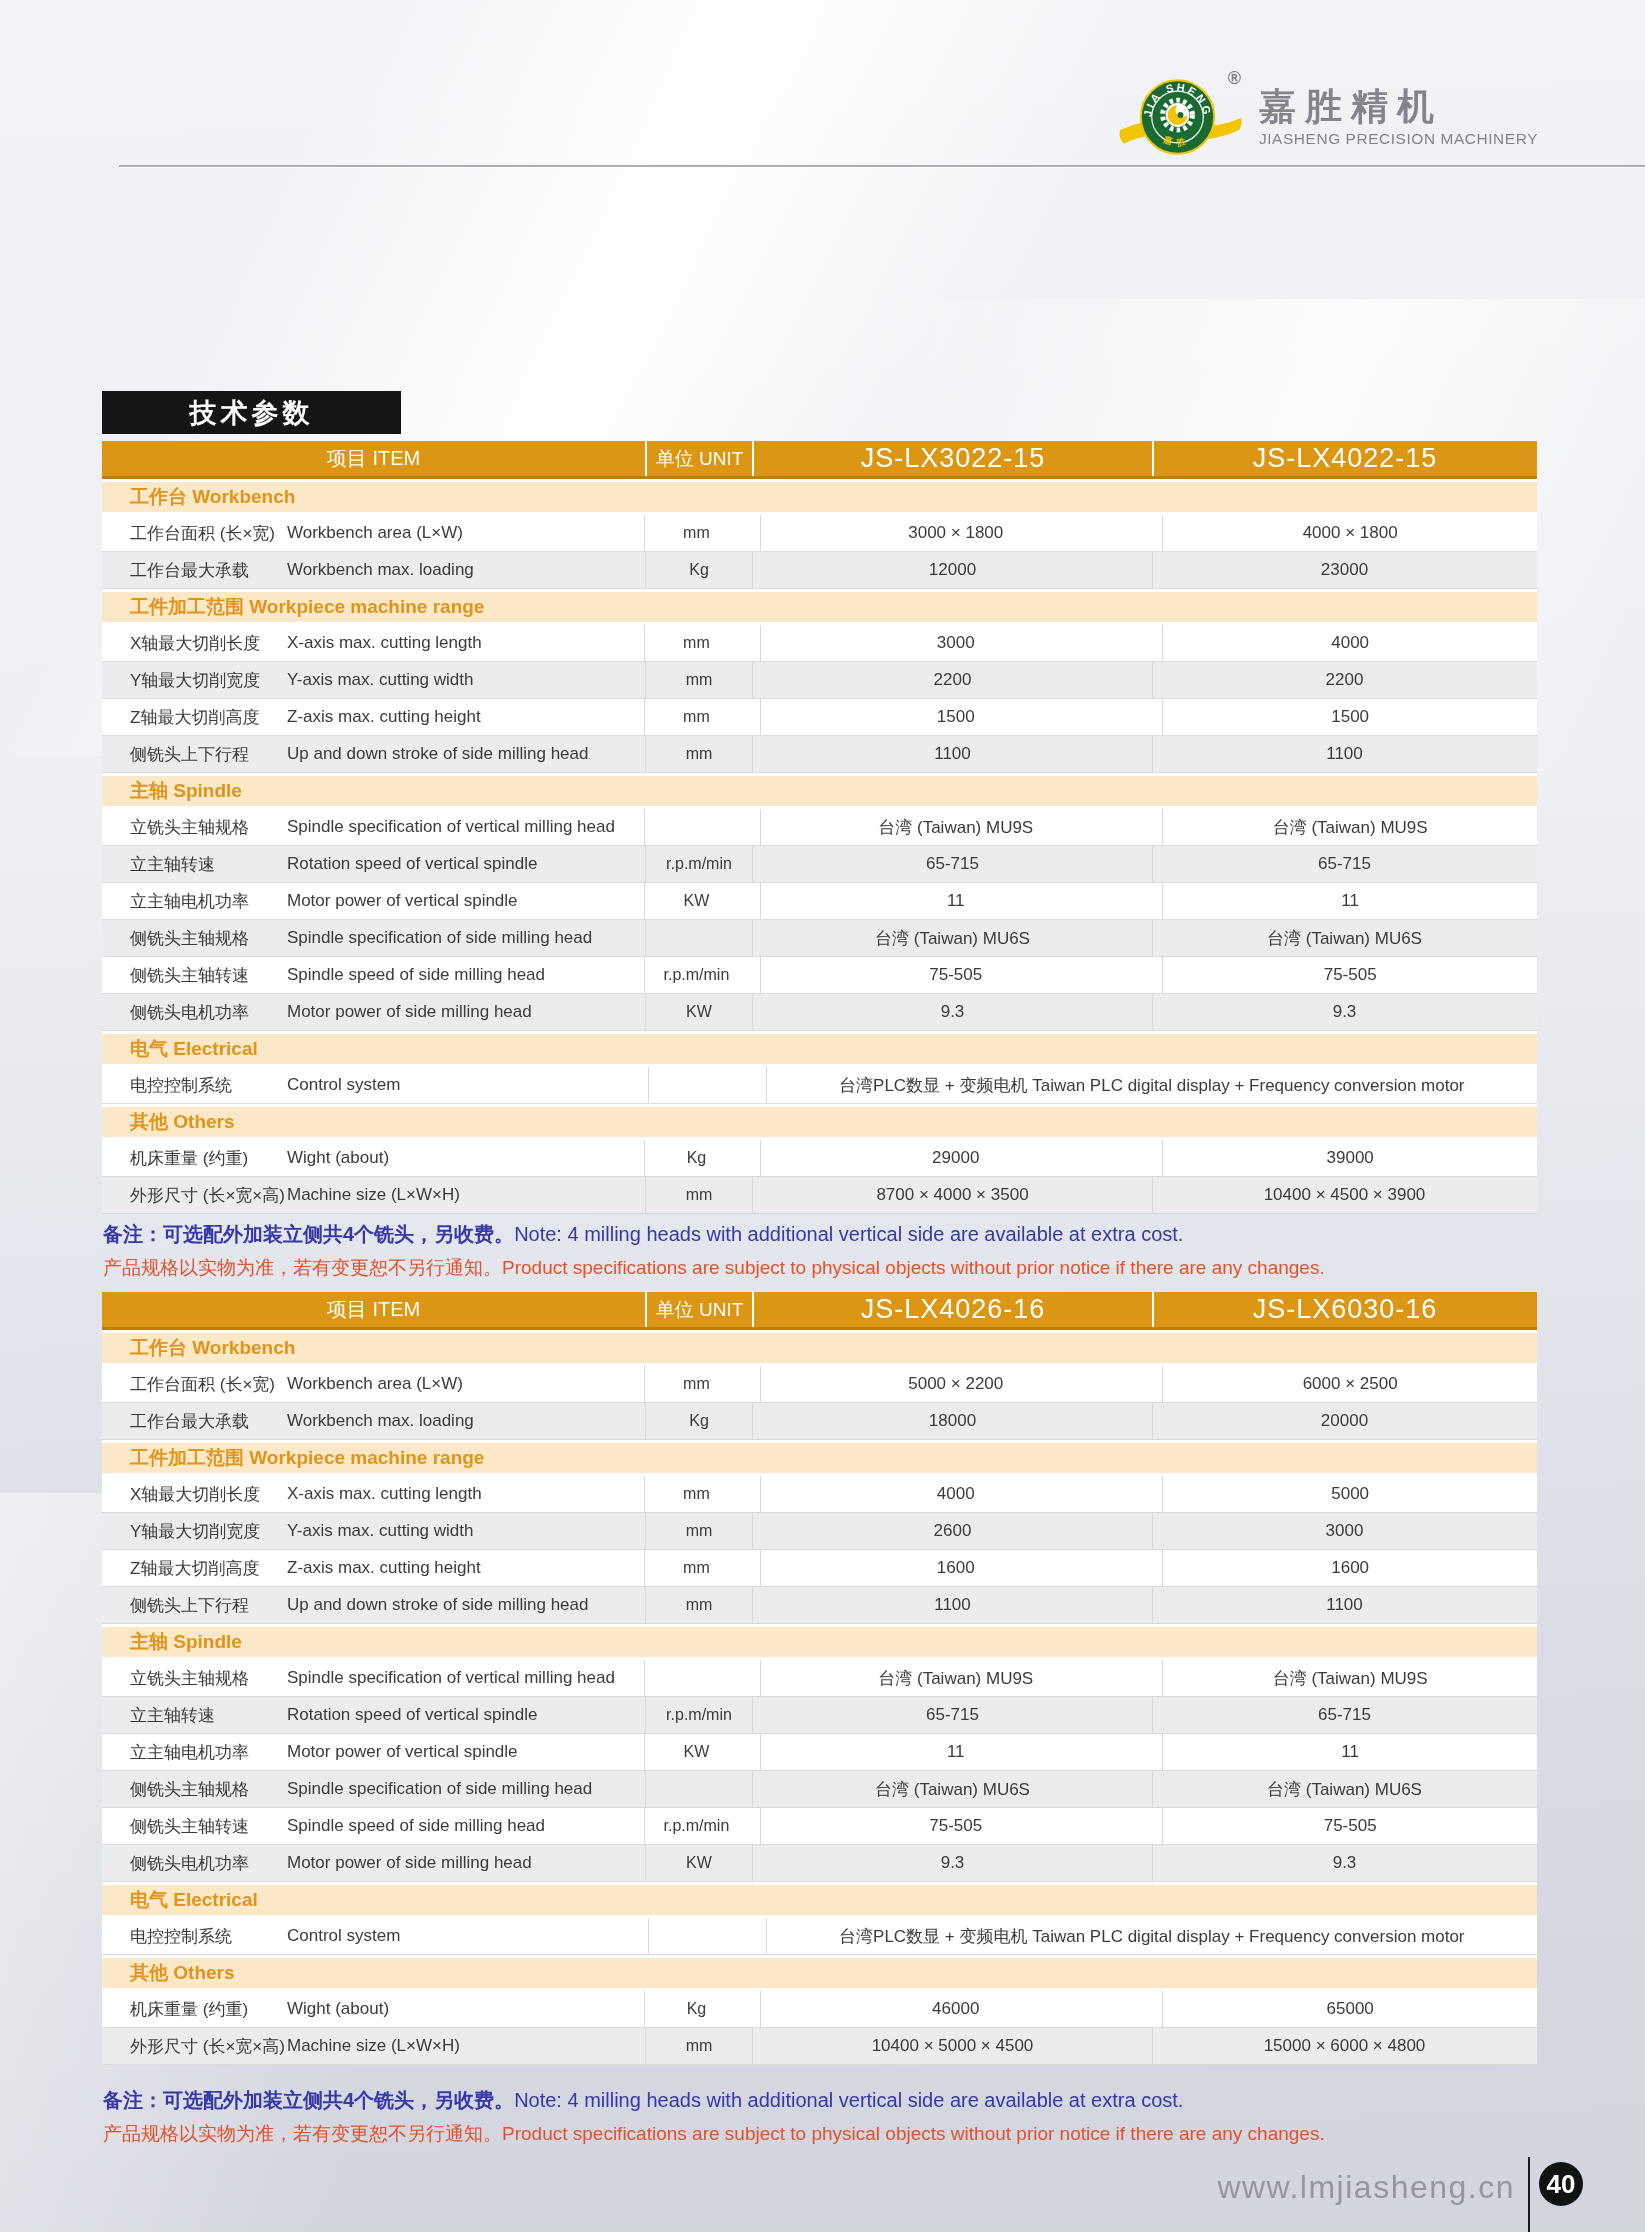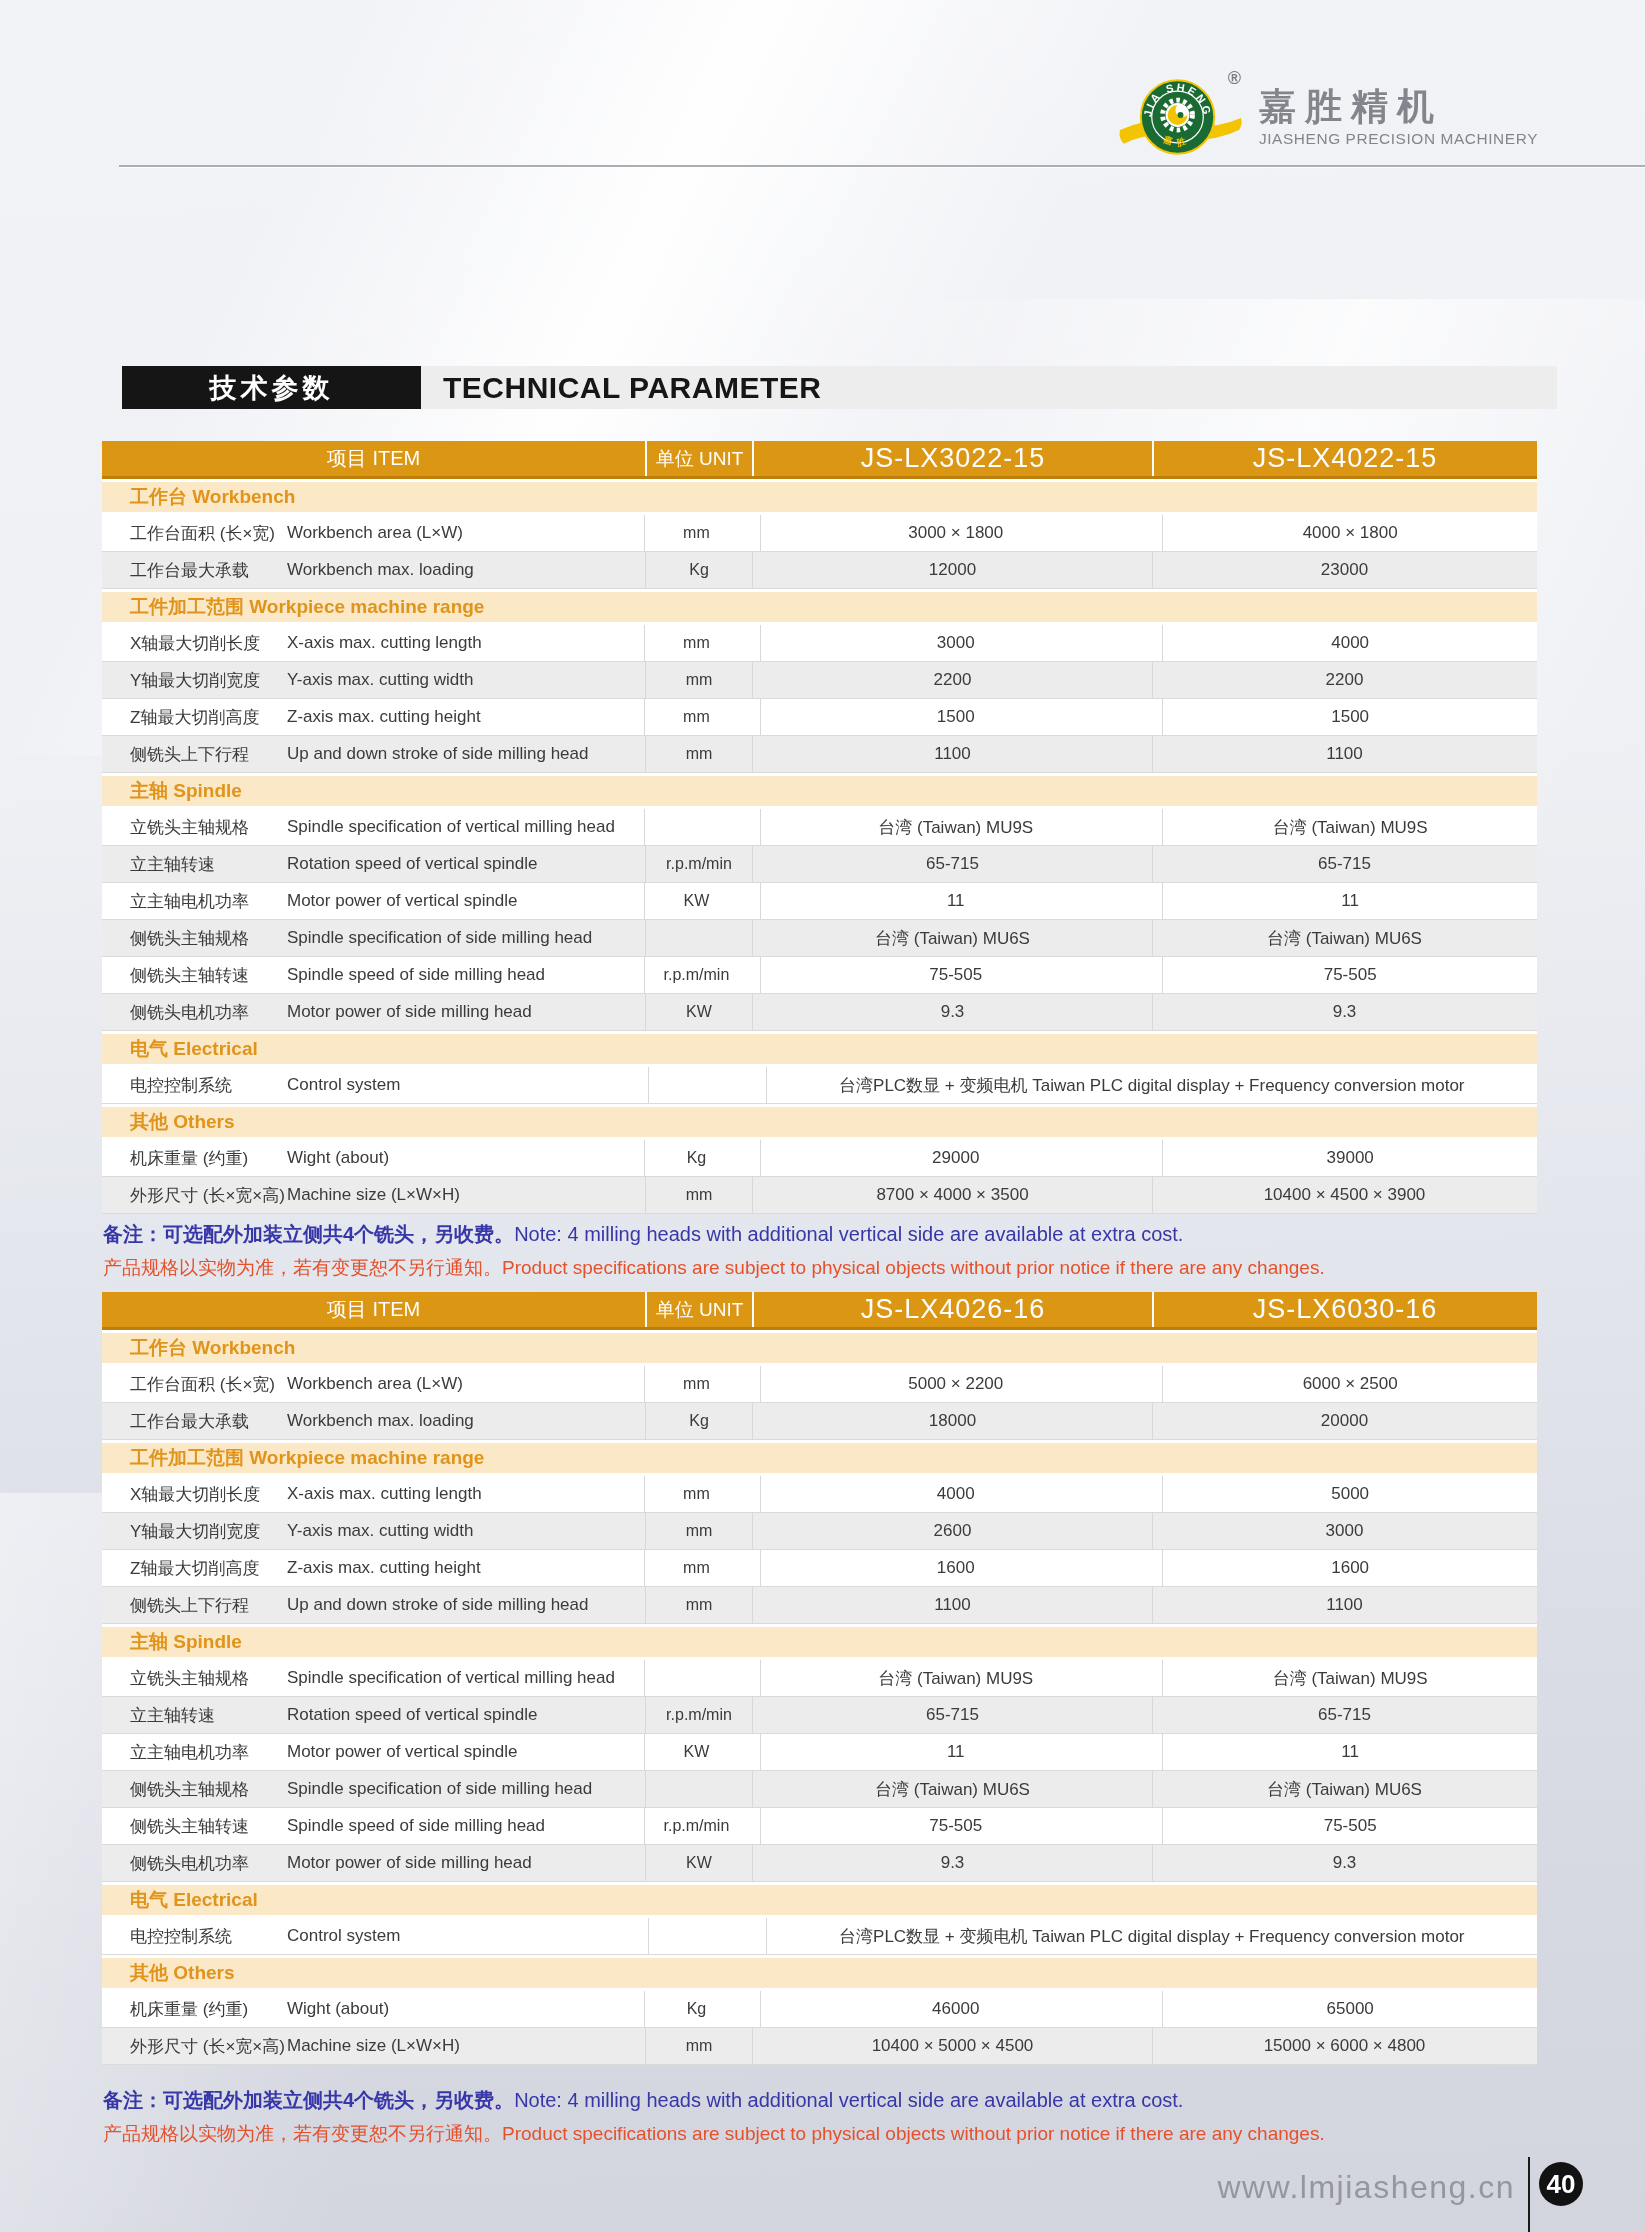--- a/index.html
+++ b/index.html
@@ -23,21 +23,21 @@
   
   .hr-line{position:absolute;left:119px;right:0;top:165px;height:2px;background:#acaeb6;box-shadow:0 1px 0 rgba(255,255,255,.85);}
   .logo{position:absolute;top:70px;right:108px;display:flex;align-items:center;gap:16px;}
   .badge-wrap{position:relative;width:125px;height:96px;}
   .reg{position:absolute;right:2px;top:-2px;color:#7c7c84;font-size:18px;font-weight:bold;}
   .brand-text{display:flex;flex-direction:column;justify-content:center;}
   .brand-cn{font-size:37px;font-weight:bold;color:#84848c;letter-spacing:9px;line-height:1;white-space:nowrap;}
   .brand-en{font-size:15.4px;color:#84848c;letter-spacing:0.6px;margin-top:5px;white-space:nowrap;}
 
   
-  .title-bar{position:absolute;left:102px;top:366px;width:1435px;height:43px;display:flex;margin-left:20px;}
+  .title-bar{position:absolute;left:102px;top:391px;width:1435px;height:43px;display:flex;}
   .title-cn{width:299px;background:#151515;color:#fff;font-size:27px;font-weight:bold;letter-spacing:4px;
     display:flex;align-items:center;justify-content:center;}
   .title-en{flex:1;background:#ededed;color:#161616;font-size:30px;font-weight:bold;letter-spacing:0.5px;
     display:flex;align-items:center;padding-left:22px;}
 
   
   .spec-table{position:absolute;left:102px;width:1435px;}
   .spec-table.t1{top:441px;}
   .spec-table.t2{top:1292px;}
   .thead{display:flex;height:38px;background:#db9614;border-bottom:3px solid #bd7e0c;}
@@ -109,21 +109,20 @@
     </div>
     <div class="brand-text">
       <div class="brand-cn">嘉胜精机</div>
       <div class="brand-en">JIASHENG PRECISION MACHINERY</div>
     </div>
   </div>
   <div class="hr-line"></div>
 
   <div class="title-bar">
     <div class="title-cn">技术参数</div>
-    <div class="title-en">TECHNICAL PARAMETER</div>
   </div>
 
   <div class="spec-table t1">
       <div class="thead">
         <div class="hc h-item">项目 ITEM</div>
         <div class="hc h-unit">单位 UNIT</div>
         <div class="hc h-m1">JS-LX3022-15</div>
         <div class="hc h-m2">JS-LX4022-15</div>
       </div>
       <div class="section-row">工作台 Workbench</div>

